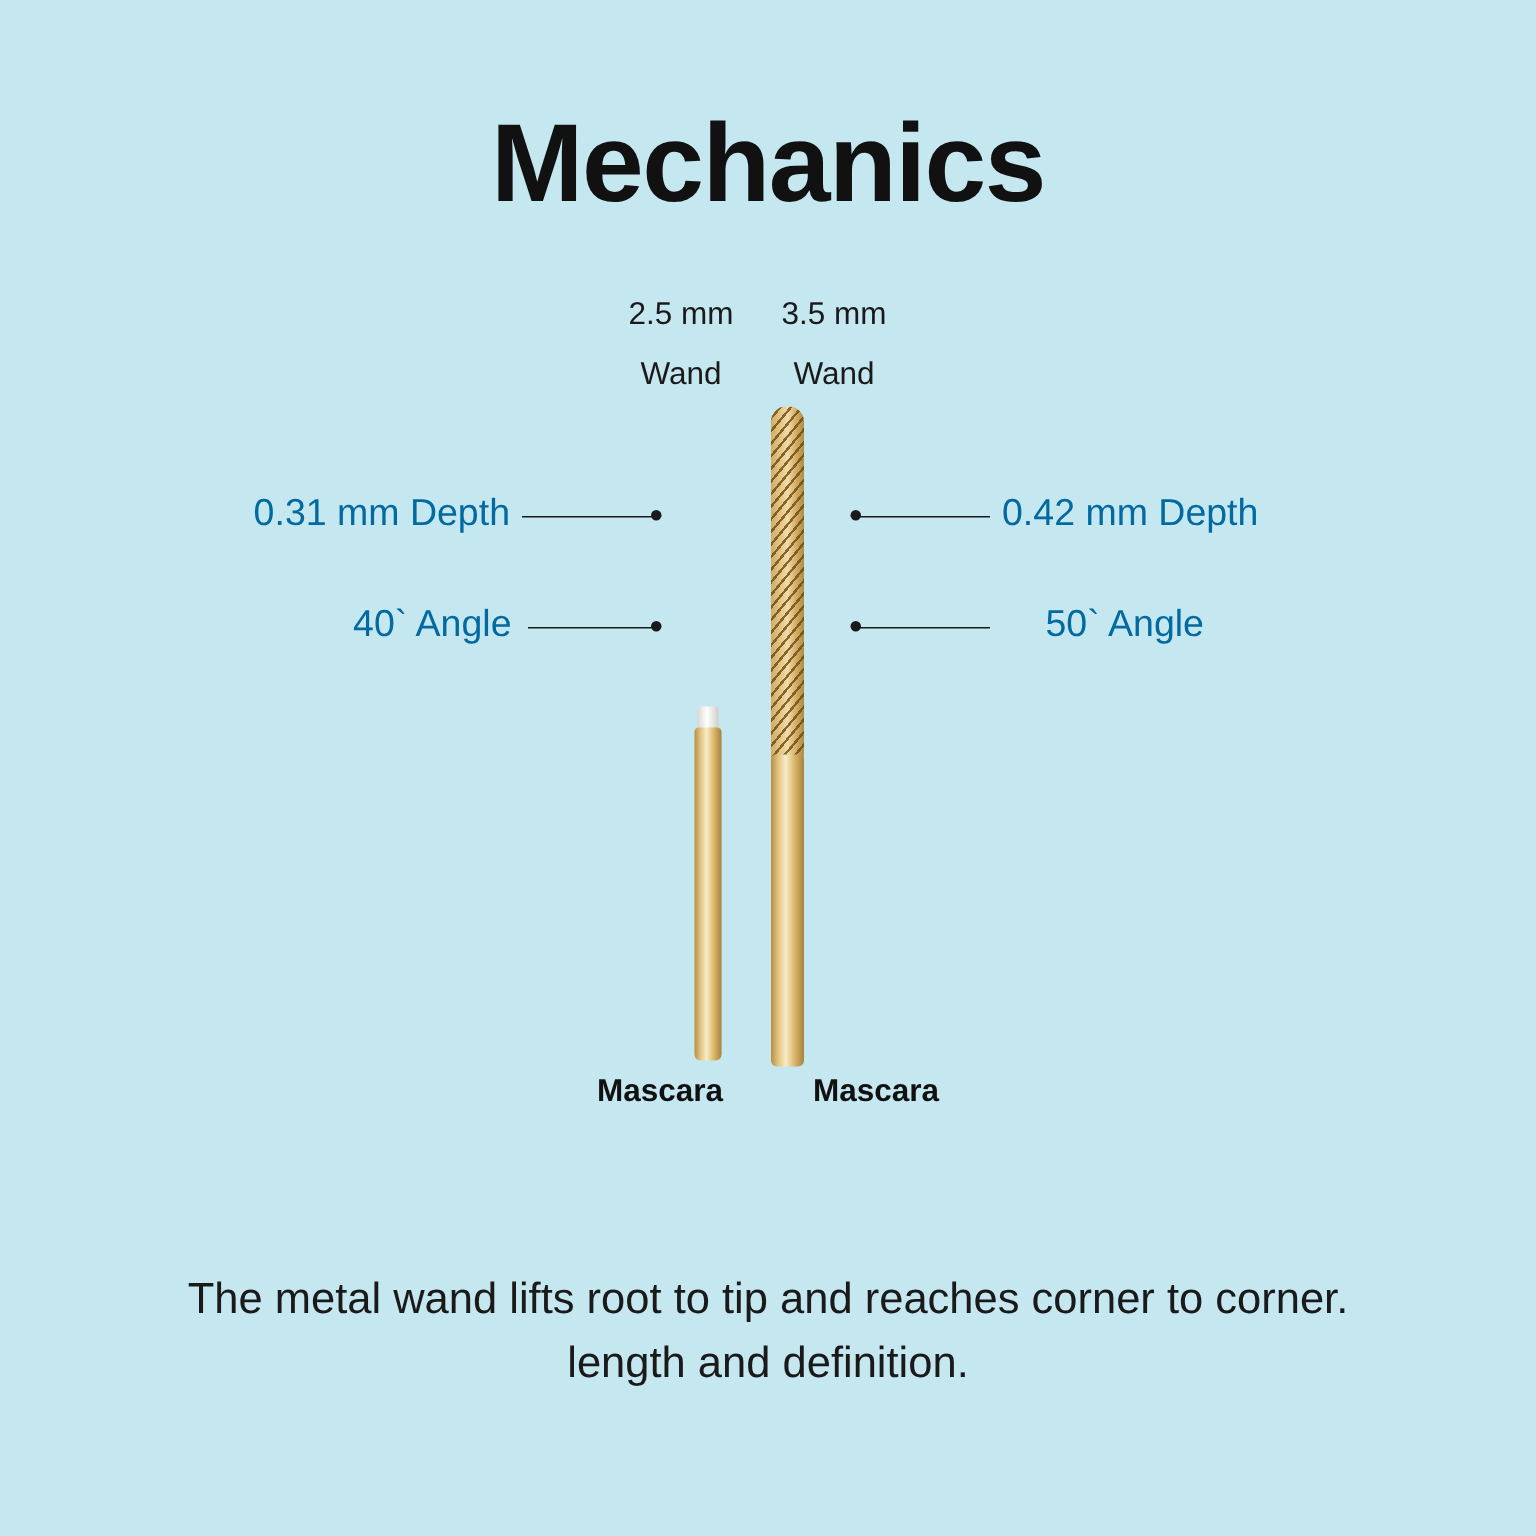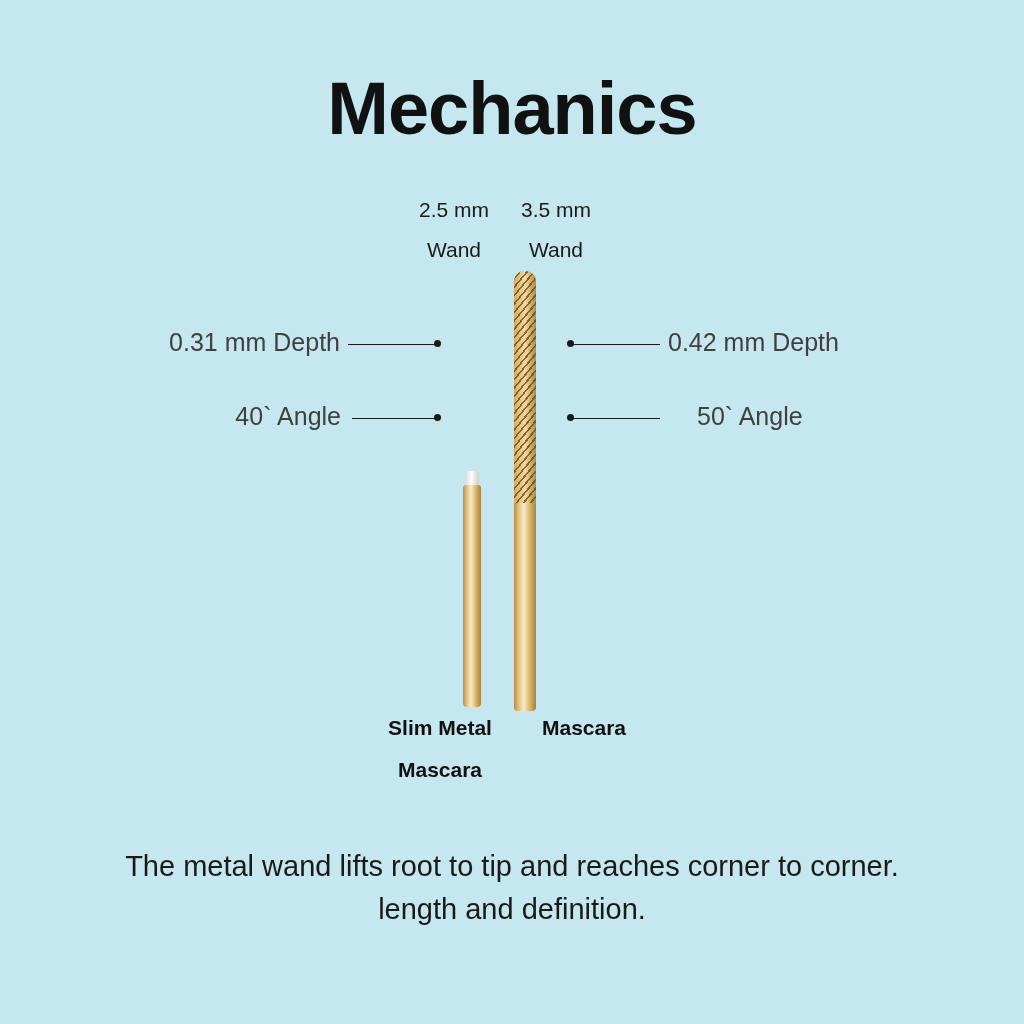--- a/index.html
+++ b/index.html
@@ -121,21 +121,21 @@
     width: 22px;
     height: 208px;
     border-radius: 3px 3px 4px 4px;
     background: linear-gradient(to right, #b58f44 0%, #e2c480 22%, #f6ecc9 45%, #e0bd73 68%, #a8813a 100%);
   }
 
   
   .callout-label {
     position: absolute;
     font-size: 25px;
-    color: #404040;
+    color: #0369a1;
     white-space: nowrap;
   }
   .callout-label.right-align { text-align: right; }
 
   .leader {
     position: absolute;
     height: 1px;
     background: #1a1a1a;
   }
   .dot {
@@ -226,21 +226,20 @@
 
   <div class="dot" id="dot-depth-right"></div>
   <div class="leader" id="leader-depth-right"></div>
   <div class="callout-label" id="label-depth-right">0.42 mm Depth</div>
 
   <div class="dot" id="dot-angle-right"></div>
   <div class="leader" id="leader-angle-right"></div>
   <div class="callout-label" id="label-angle-right">50` Angle</div>
 
   <div class="product-name" id="name-left">
-    <span class="l1">Slim Metal</span>
     <span class="l2">Mascara</span>
   </div>
   <div class="product-name" id="name-right">
     <span class="l2">Mascara</span>
   </div>
 
   <div class="caption">
     <span>The metal wand lifts root to tip and reaches corner to corner.</span>
     <span>length and definition.</span>
   </div>

